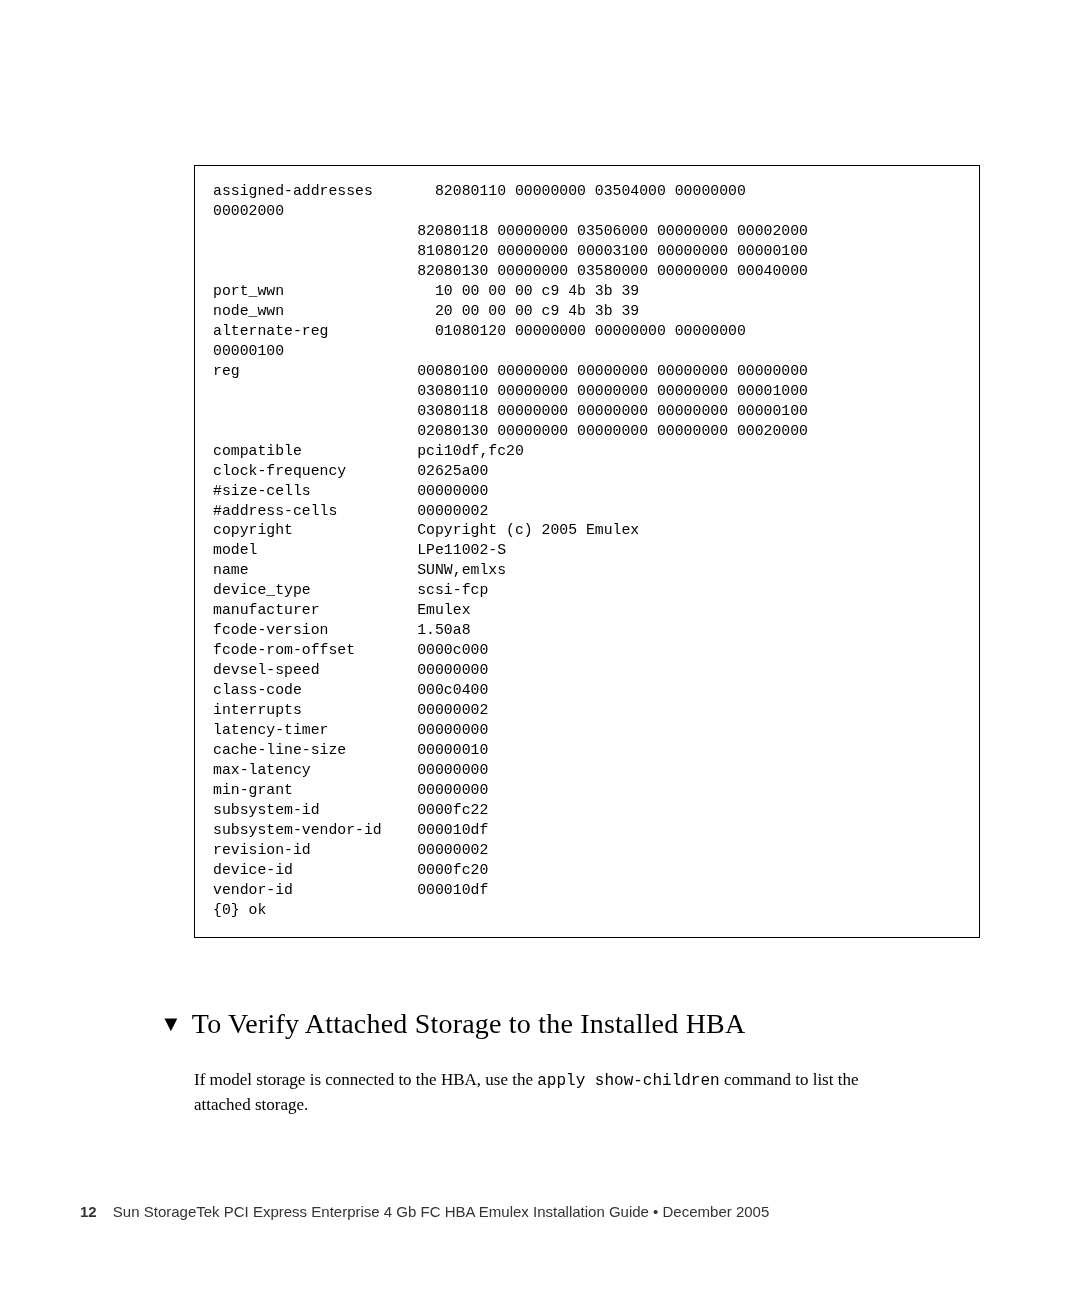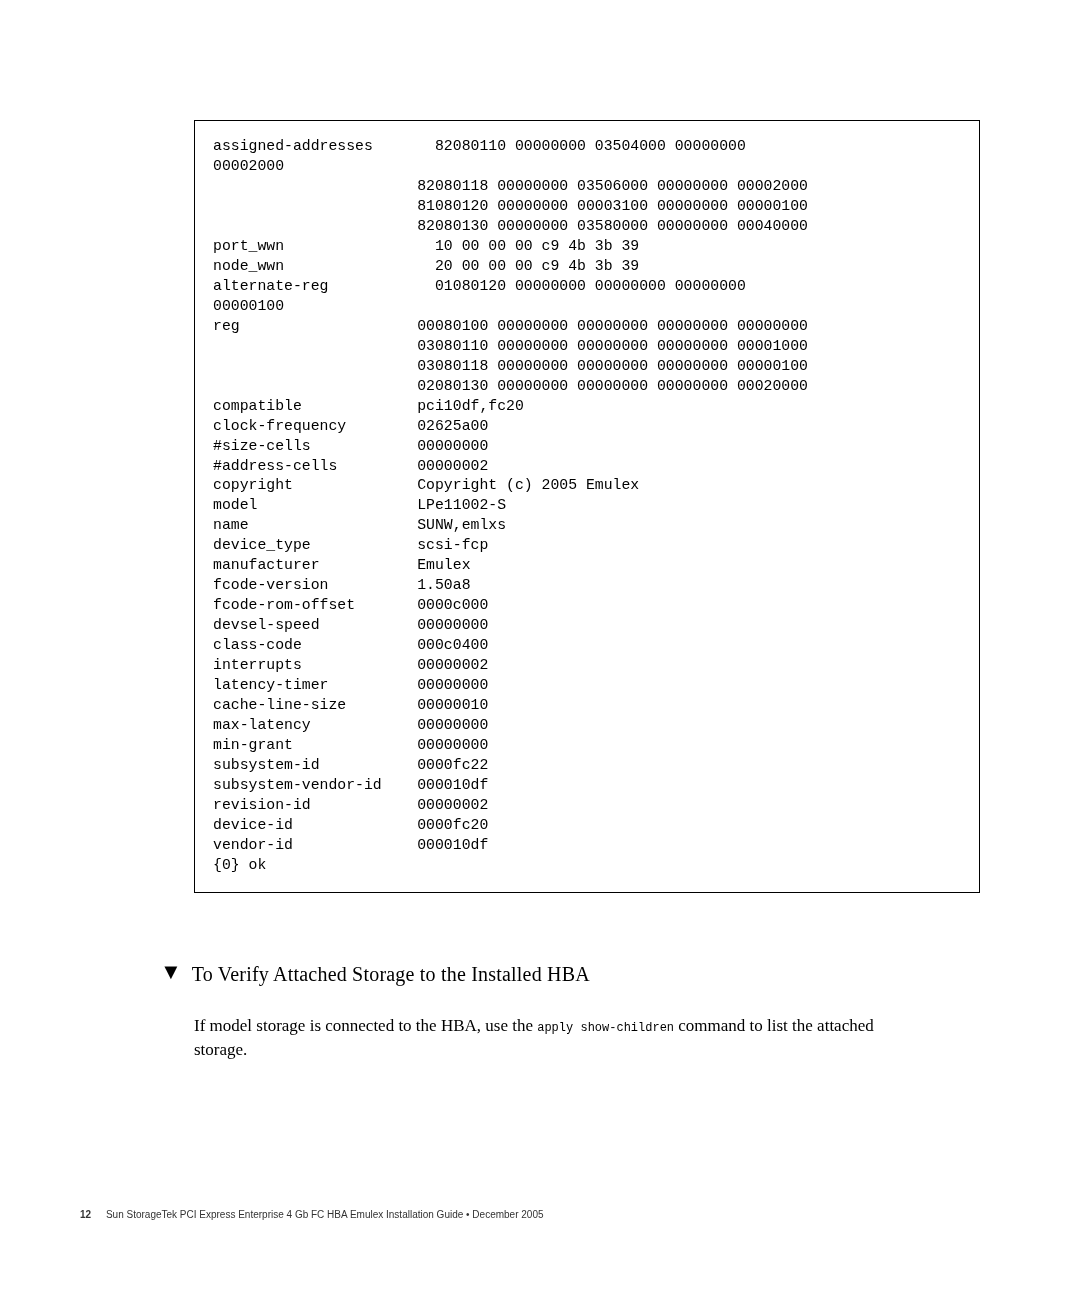--- a/index.html
+++ b/index.html
@@ -16,57 +16,58 @@
     }
     .code-box {
       border: 1px solid #000;
       padding: 16px 18px;
       margin-left: 94px;
       margin-bottom: 70px;
       font-family: 'Courier New', Courier, monospace;
       font-size: 14.8px;
       line-height: 1.35;
       white-space: pre;
+      margin-top: 45px;
     }
     .heading-row {
       display: flex;
       align-items: baseline;
       margin-left: 60px;
       margin-bottom: 28px;
     }
     .triangle {
       font-size: 22px;
       margin-right: 10px;
       line-height: 1;
       position: relative;
       top: -2px;
     }
     .section-title {
       font-family: 'Palatino Linotype', Palatino, Georgia, serif;
-      font-size: 20px;
+      font-size: 28px;
       font-weight: normal;
       letter-spacing: 0.2px;
     }
     .body-text {
       margin-left: 94px;
       font-family: 'Palatino Linotype', Palatino, Georgia, serif;
       font-size: 17px;
       line-height: 1.45;
       max-width: 720px;
     }
     .mono-inline {
       font-family: 'Courier New', Courier, monospace;
-      font-size: 12px;
+      font-size: 16px;
     }
     .footer {
       position: absolute;
       bottom: 76px;
       left: 80px;
       font-family: Helvetica, Arial, sans-serif;
-      font-size: 10px;
+      font-size: 15px;
       color: #333;
     }
     .page-num {
       font-weight: bold;
       margin-right: 12px;
     }
   </style>
 </head>
 <body>
 

